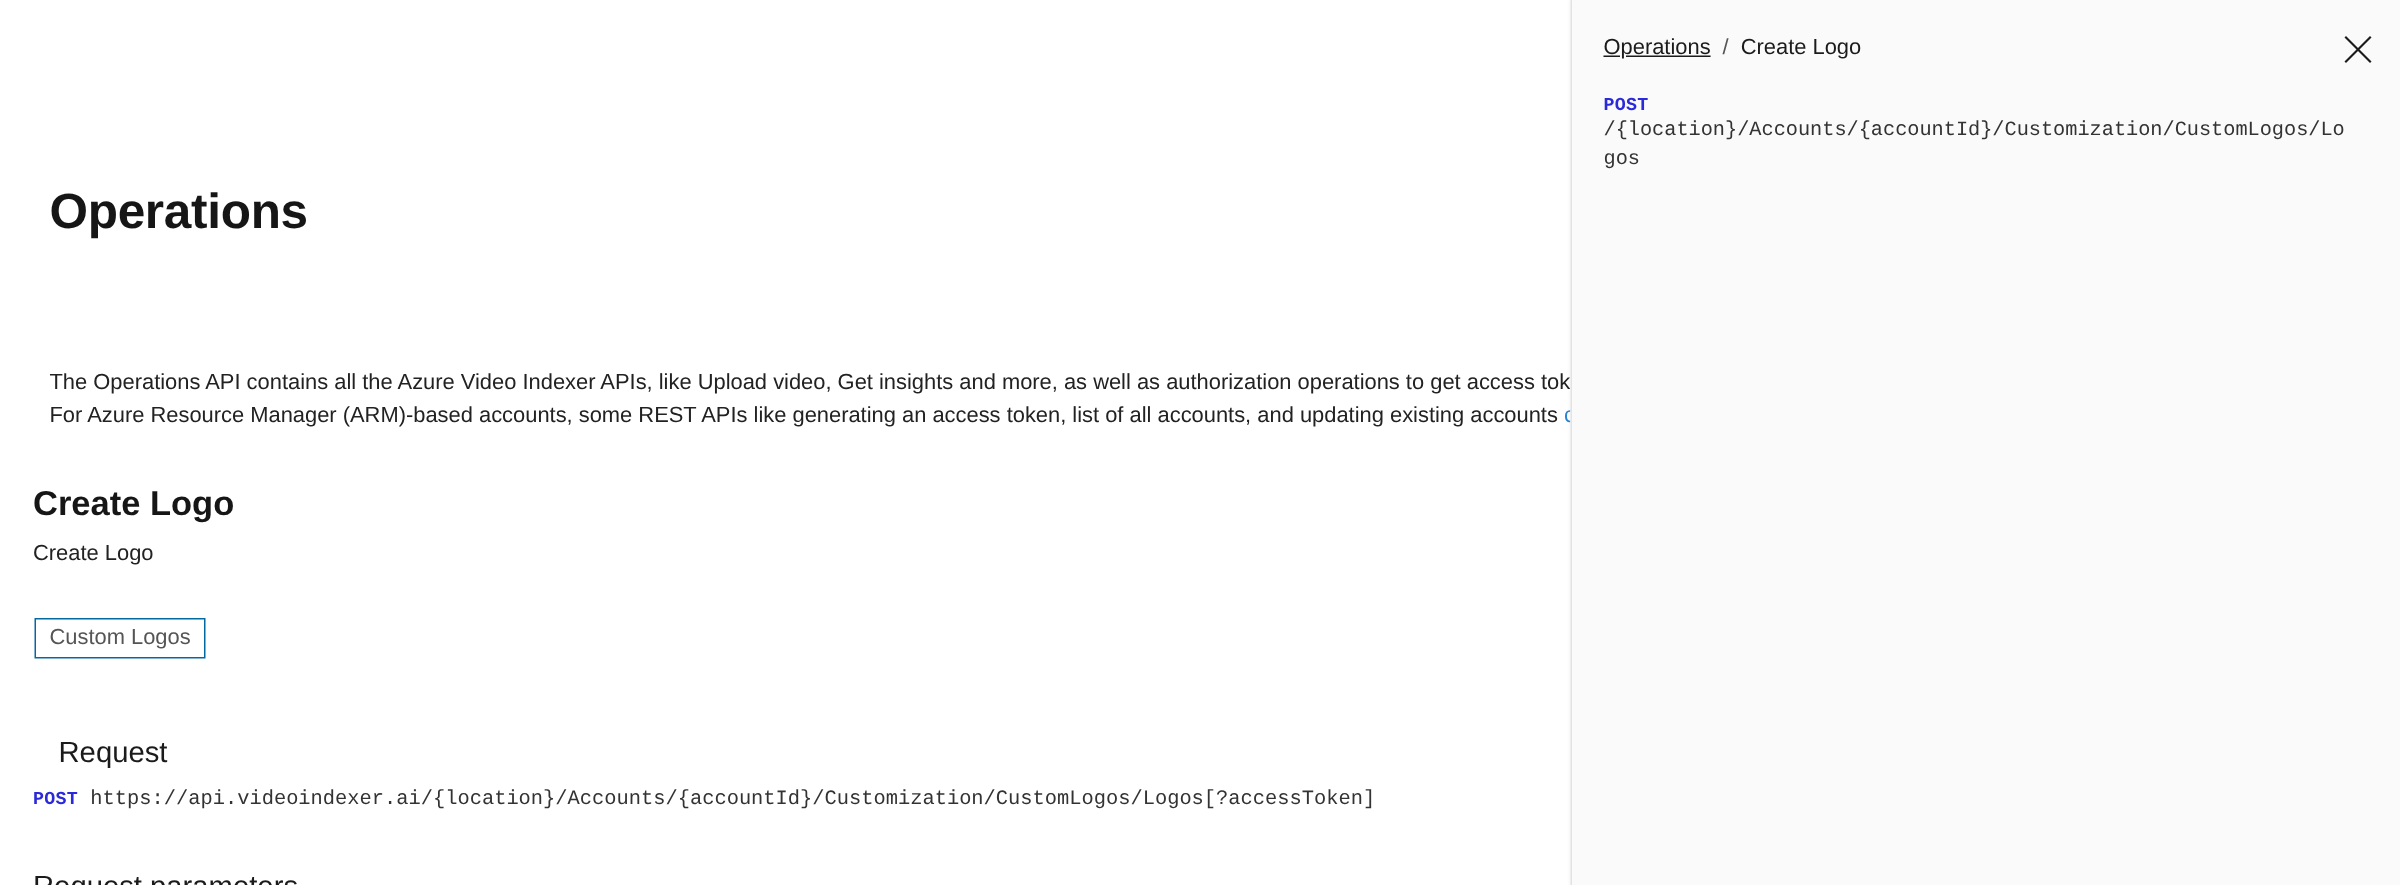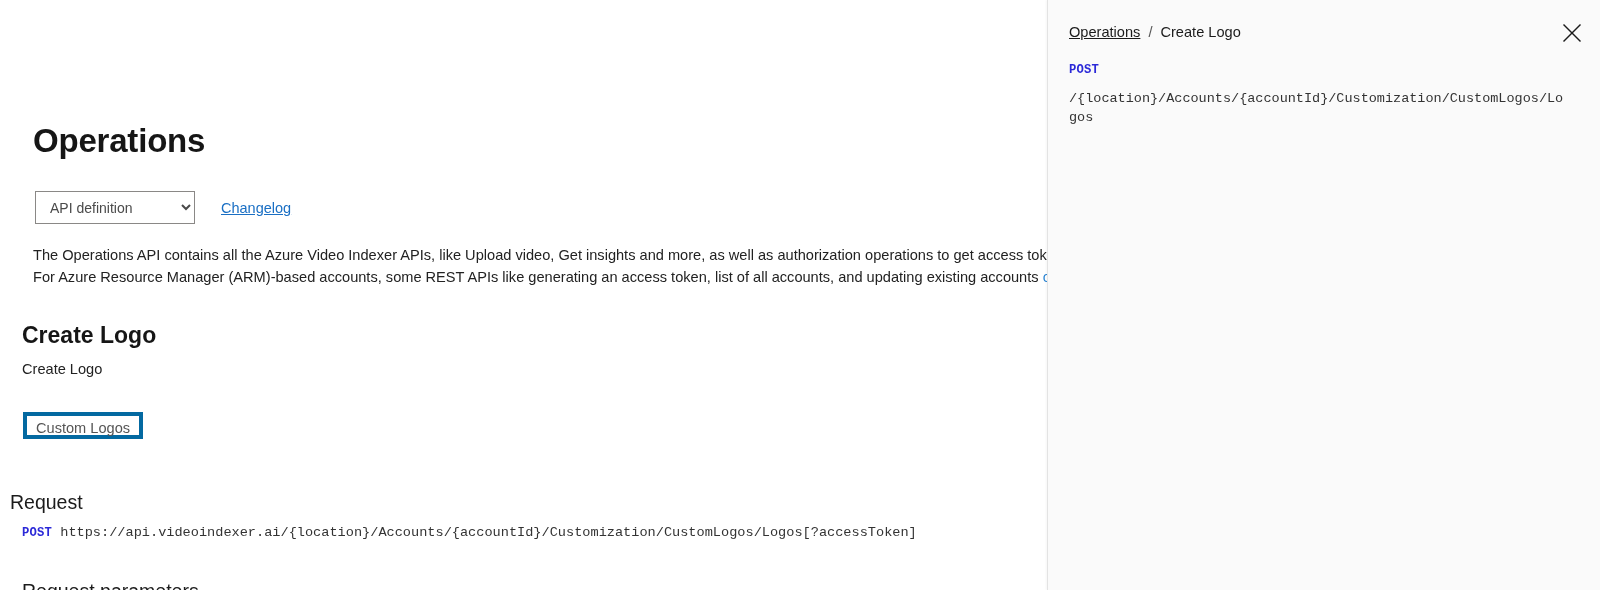--- a/index.html
+++ b/index.html
@@ -68,30 +68,30 @@
   }
   .sub-createlogo {
     position:absolute; left:22px; top:359px;
     font-size:14.6px; line-height:20px; color:#222;
   }
 
   .tagbtn {
     position:absolute; left:23px; top:412px;
     height:27px;
     padding:0 9px;
-    border:4px solid #0369a1;
+    border:1px solid #0369a1;
     background:#fff;
     font-size:14.6px;
     color:#555;
     line-height:25px;
     cursor:pointer;
   }
 
   .h3-request {
-    position:absolute; left:10px; top:489px;
+    position:absolute; left:39px; top:489px;
     margin:0;
     font-size:19.5px; font-weight:400; line-height:26px;
     color:#1b1b1b;
   }
   .reqline {
     position:absolute; left:22px; top:524px;
     font-family:"Liberation Mono", monospace;
     font-size:13.6px; line-height:18px;
     white-space:nowrap;
   }
@@ -140,38 +140,32 @@
     font-family:"Liberation Mono", monospace;
     font-size:12.2px; font-weight:bold; color:#2b29d8;
     letter-spacing:0.2px;
     line-height:16px;
   }
   .verb-block .p {
     font-family:"Liberation Mono", monospace;
     font-size:13.5px; line-height:19px; color:#333;
     width:497px;
     word-break:break-all;
-    margin-top:11px;
+    margin-top:0;
   }
 </style>
 </head>
 <body>
 
 <div class="page">
 
   <div class="doc">
 
     <h1 class="h1-operations">Operations</h1>
 
-    <div class="defrow">
-      <select class="api-select">
-        <option>API definition</option>
-      </select>
-      <span class="changelog">Changelog</span>
-    </div>
 
     <div class="desc">
       <span class="l1">The Operations API contains all the Azure Video Indexer APIs, like Upload video, Get insights and more, as well as authorization operations to get access tokens for ca</span>
       <span class="l2">
         <span>For Azure Resource Manager (ARM)-based accounts, some REST APIs like generating an access token, list of all accounts, and updating existing accounts </span><a href="#">can be foun</a>
       </span>
     </div>
 
     <h2 class="h2-createlogo">Create Logo</h2>
 

